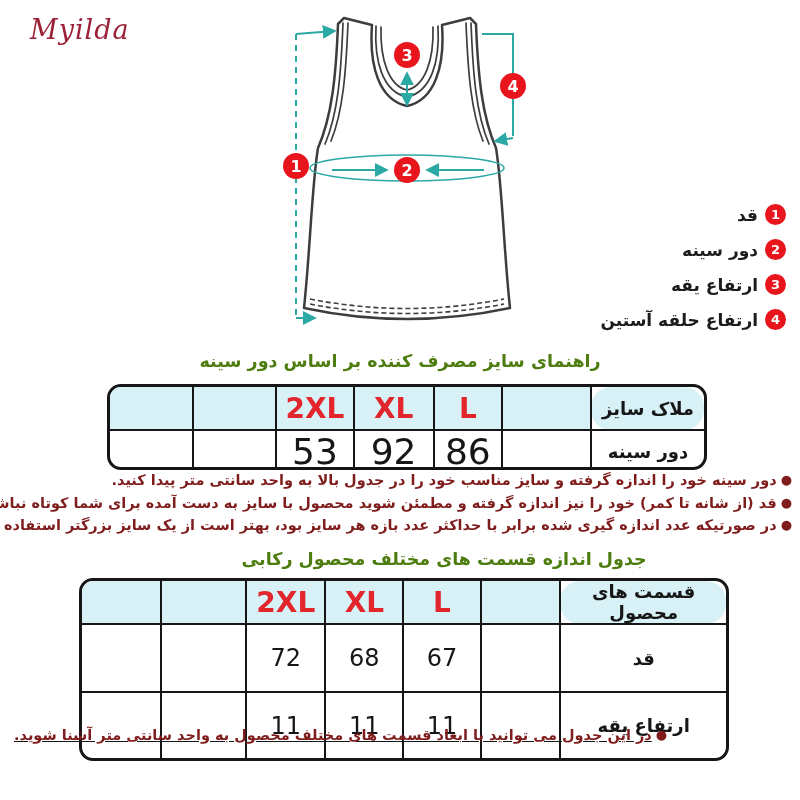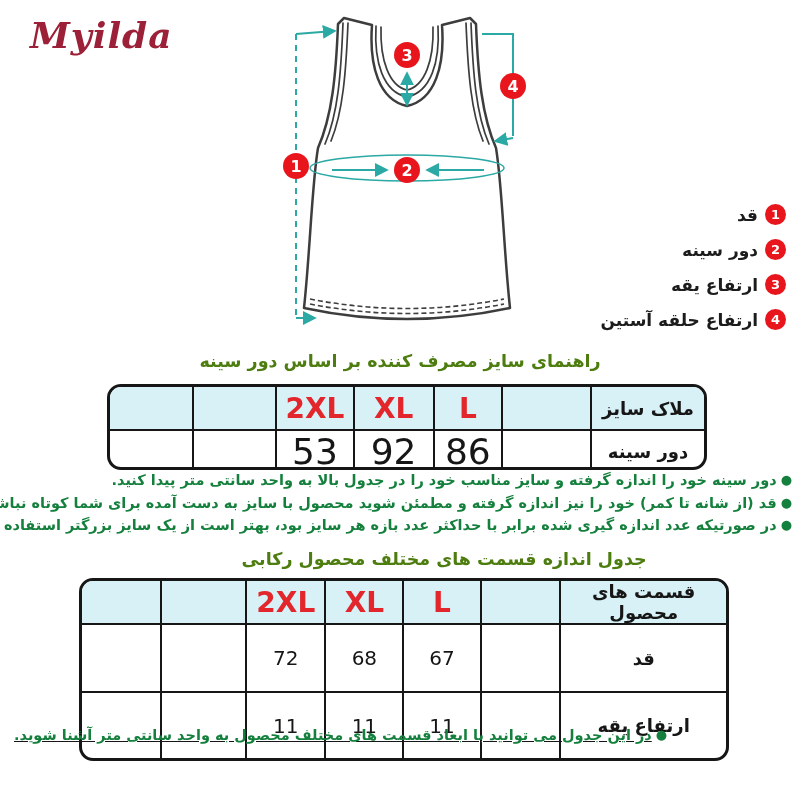--- a/index.html
+++ b/index.html
@@ -6,22 +6,22 @@
   body{
     width:800px;height:800px;position:relative;overflow:hidden;
     background:#ffffff;
     font-family:"DejaVu Sans","Liberation Sans",sans-serif;
     color:#161616;
   }
   
   .logo{
     position:absolute;left:30px;top:14px;
     font-family:"DejaVu Serif","Liberation Serif",serif;
-    font-style:italic;font-weight:bold;
-    font-size:36px;color:#9c2138;letter-spacing:1px;
+    font-style:italic;font-weight:normal;
+    font-size:27px;color:#9c2138;letter-spacing:1px;
   }
   
   .diagram{position:absolute;left:250px;top:8px;width:310px;height:335px;}
   .mnum{fill:#ffffff;font-size:16px;font-weight:bold;font-family:"DejaVu Sans",sans-serif;}
   
   .legend{position:absolute;right:14px;top:197px;width:220px;}
   .legend-item{direction:rtl;display:flex;align-items:center;justify-content:flex-start;gap:7px;height:35px;}
   .legend-num{
     width:21px;height:21px;border-radius:50%;background:#e8151d;color:#fff;
     display:flex;align-items:center;justify-content:center;
@@ -40,26 +40,26 @@
   .tbl1{left:107px;top:384px;width:594px;height:80px;}
   .tbl2{left:79px;top:578px;width:644px;height:177px;}
   table{border-collapse:collapse;width:100%;height:100%;table-layout:fixed;}
   td{border:2px solid #161616;text-align:center;vertical-align:middle;padding:0;}
   tr:first-child td{border-top:none;}
   tr:last-child td{border-bottom:none;}
   td:first-child{border-left:none;}
   td:last-child{border-right:none;}
   .hdr td{background:#d8f1f7;height:42px;}
   .size-cell{color:#e2262c;font-size:28px;font-weight:600;font-family:"DejaVu Sans",sans-serif;}
-  .lbl-cell{font-size:18px;font-weight:600;direction:rtl;}
+  .lbl-cell{font-size:18px;font-weight:600;direction:rtl;border-radius:20px;}
   .num-big{font-size:36px;font-weight:400;}
-  .num-mid{font-size:20px;font-weight:400;margin-top:8px;}
+  .num-mid{font-size:24px;font-weight:400;margin-top:8px;}
   
   .notes{position:absolute;right:8px;top:469px;width:784px;direction:rtl;text-align:right;}
-  .note-line{color:#15803d;font-size:14.5px;font-weight:bold;line-height:21.5px;white-space:nowrap;}
+  .note-line{color:#7f1d1d;font-size:14.5px;font-weight:bold;line-height:21.5px;white-space:nowrap;}
   .dot{display:inline-block;margin-left:4px;font-size:13px;vertical-align:1px;}
   .footer-note{position:absolute;right:46px;top:724px;width:740px;direction:rtl;text-align:left;text-decoration:underline;}
 </style>
 </head>
 <body>
 
 <div class="logo">Myilda</div>
 
 <svg class="diagram" viewBox="0 0 310 335">
   <defs>

